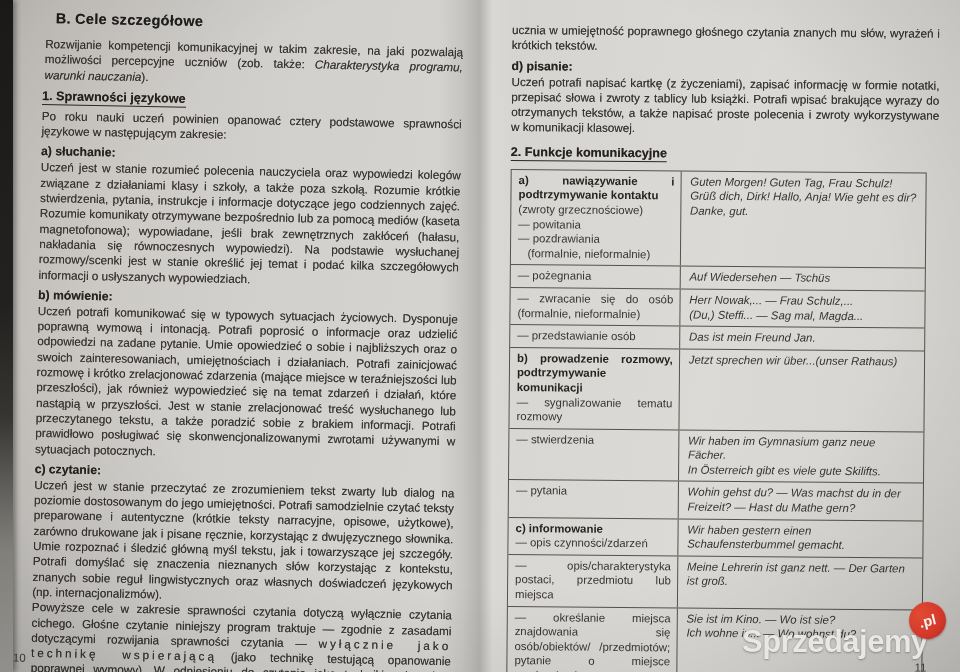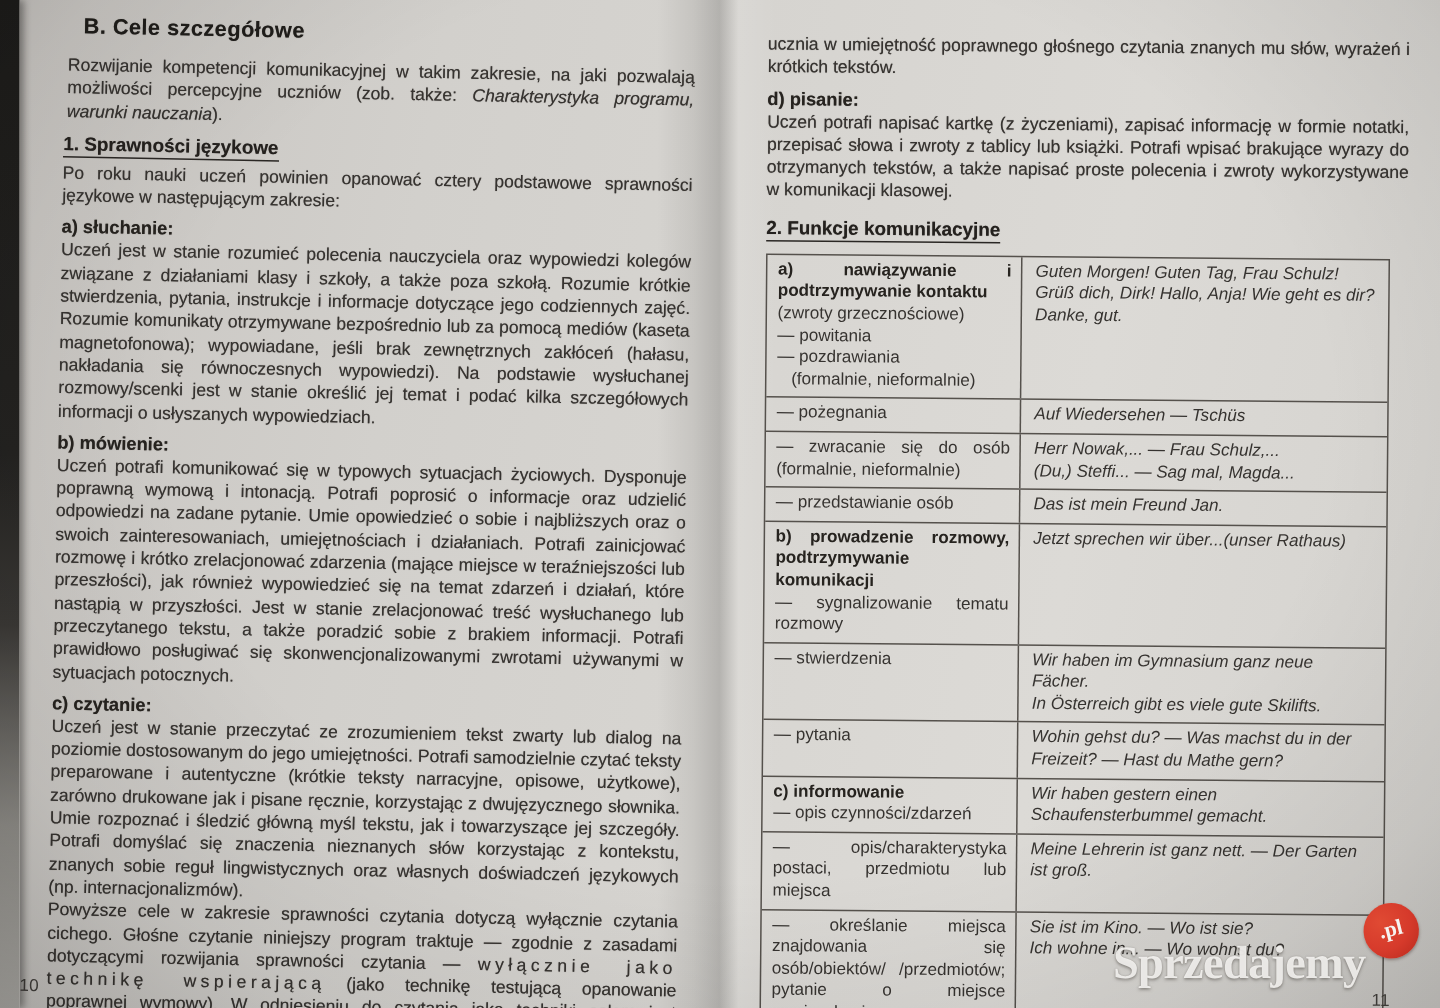--- a/index.html
+++ b/index.html
@@ -56,21 +56,21 @@
     margin-top:8px;border:1px solid #55514c;width:414px;
     font-size:11.4px;line-height:14.6px;color:#363330;
     background:rgba(255,255,255,.03);
   }
   .trow{display:flex;border-bottom:1px solid #55514c;}
   .trow:last-child{border-bottom:none;}
   .cl{width:41%;border-right:1px solid #55514c;padding:3px 6px 4px 7px;box-sizing:border-box;text-align:justify;}
   .cr{width:59%;padding:3px 7px 4px 9px;box-sizing:border-box;font-style:italic;}
   .cl .bold{font-weight:bold;color:#26231f;}
   
-  .watermark{position:absolute;right:18px;bottom:10px;z-index:7;width:200px;height:56px;font-family:Liberation Serif, serif;}
+  .watermark{position:absolute;right:18px;bottom:10px;z-index:7;width:200px;height:56px;}
   .wm-brand{
     position:absolute;left:0;bottom:2px;
     font-size:31px;font-weight:bold;letter-spacing:-.5px;
     color:rgba(248,247,245,.88);
     text-shadow:0 1px 2px rgba(90,86,80,.5),0 0 1px rgba(120,115,110,.6);
   }
   .wm-badge{
     position:absolute;right:-4px;top:-4px;width:37px;height:37px;border-radius:50%;
     background:radial-gradient(circle at 35% 30%,#e04a33 0%,#d63a2b 55%,#b72a1e 100%);
     display:flex;align-items:center;justify-content:center;

